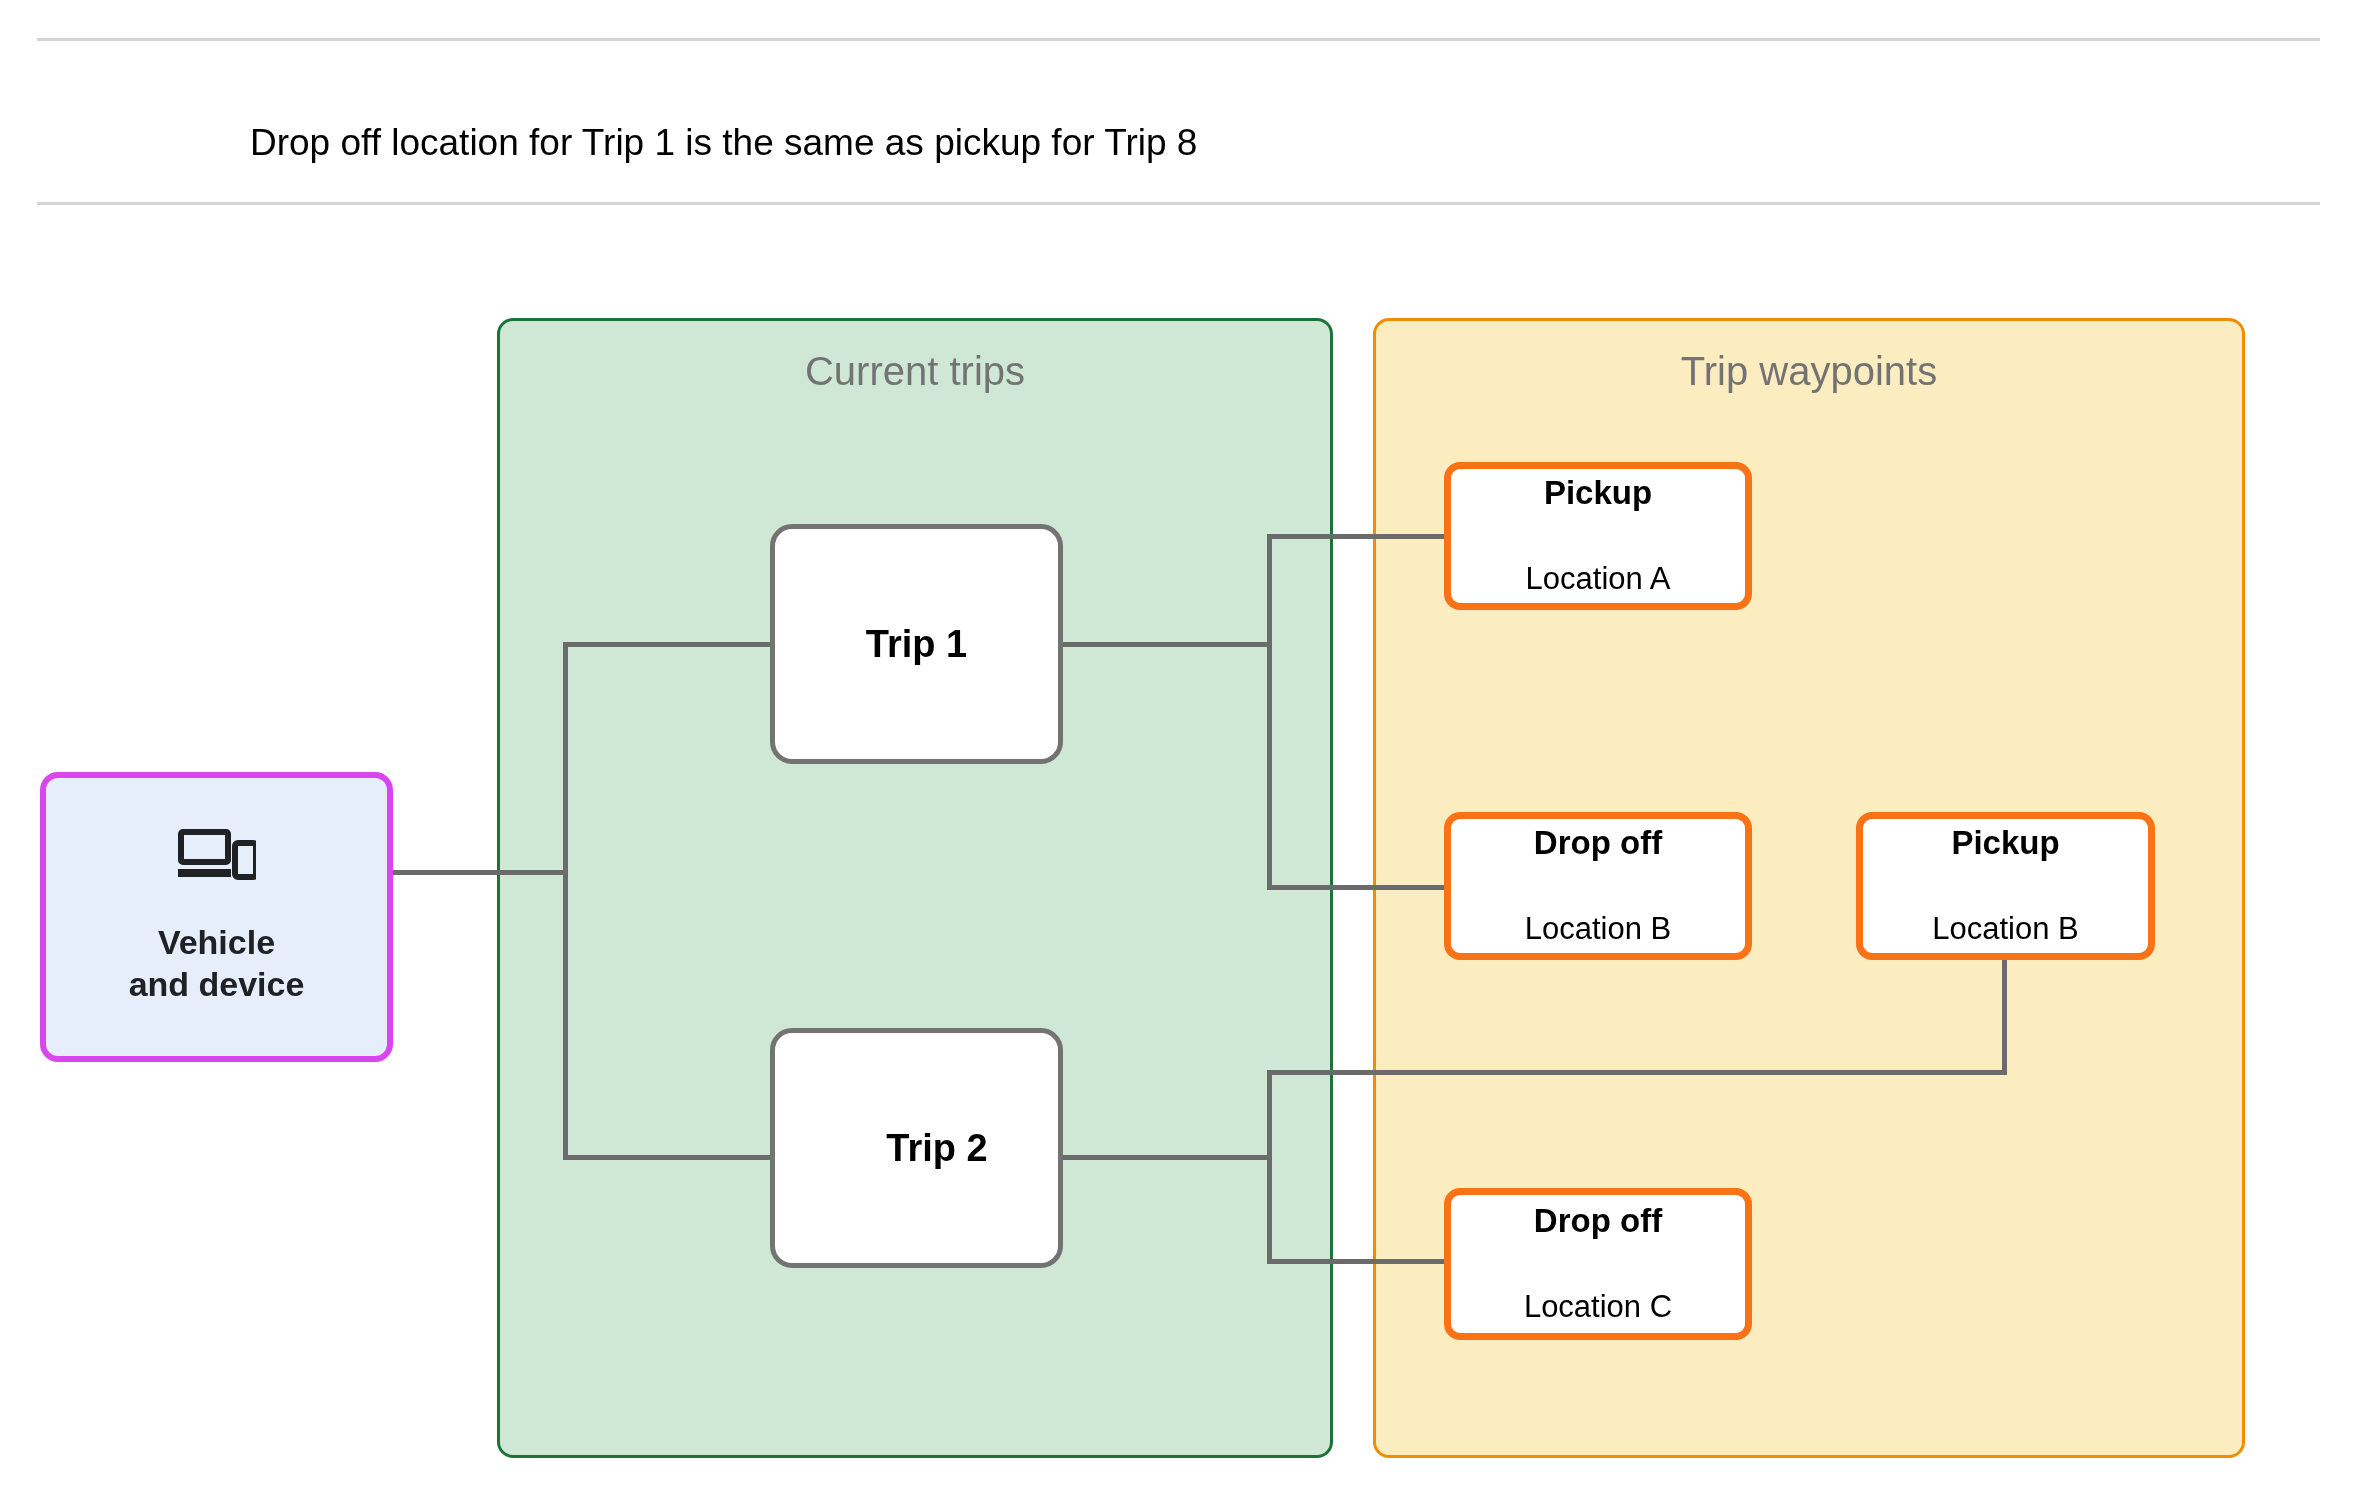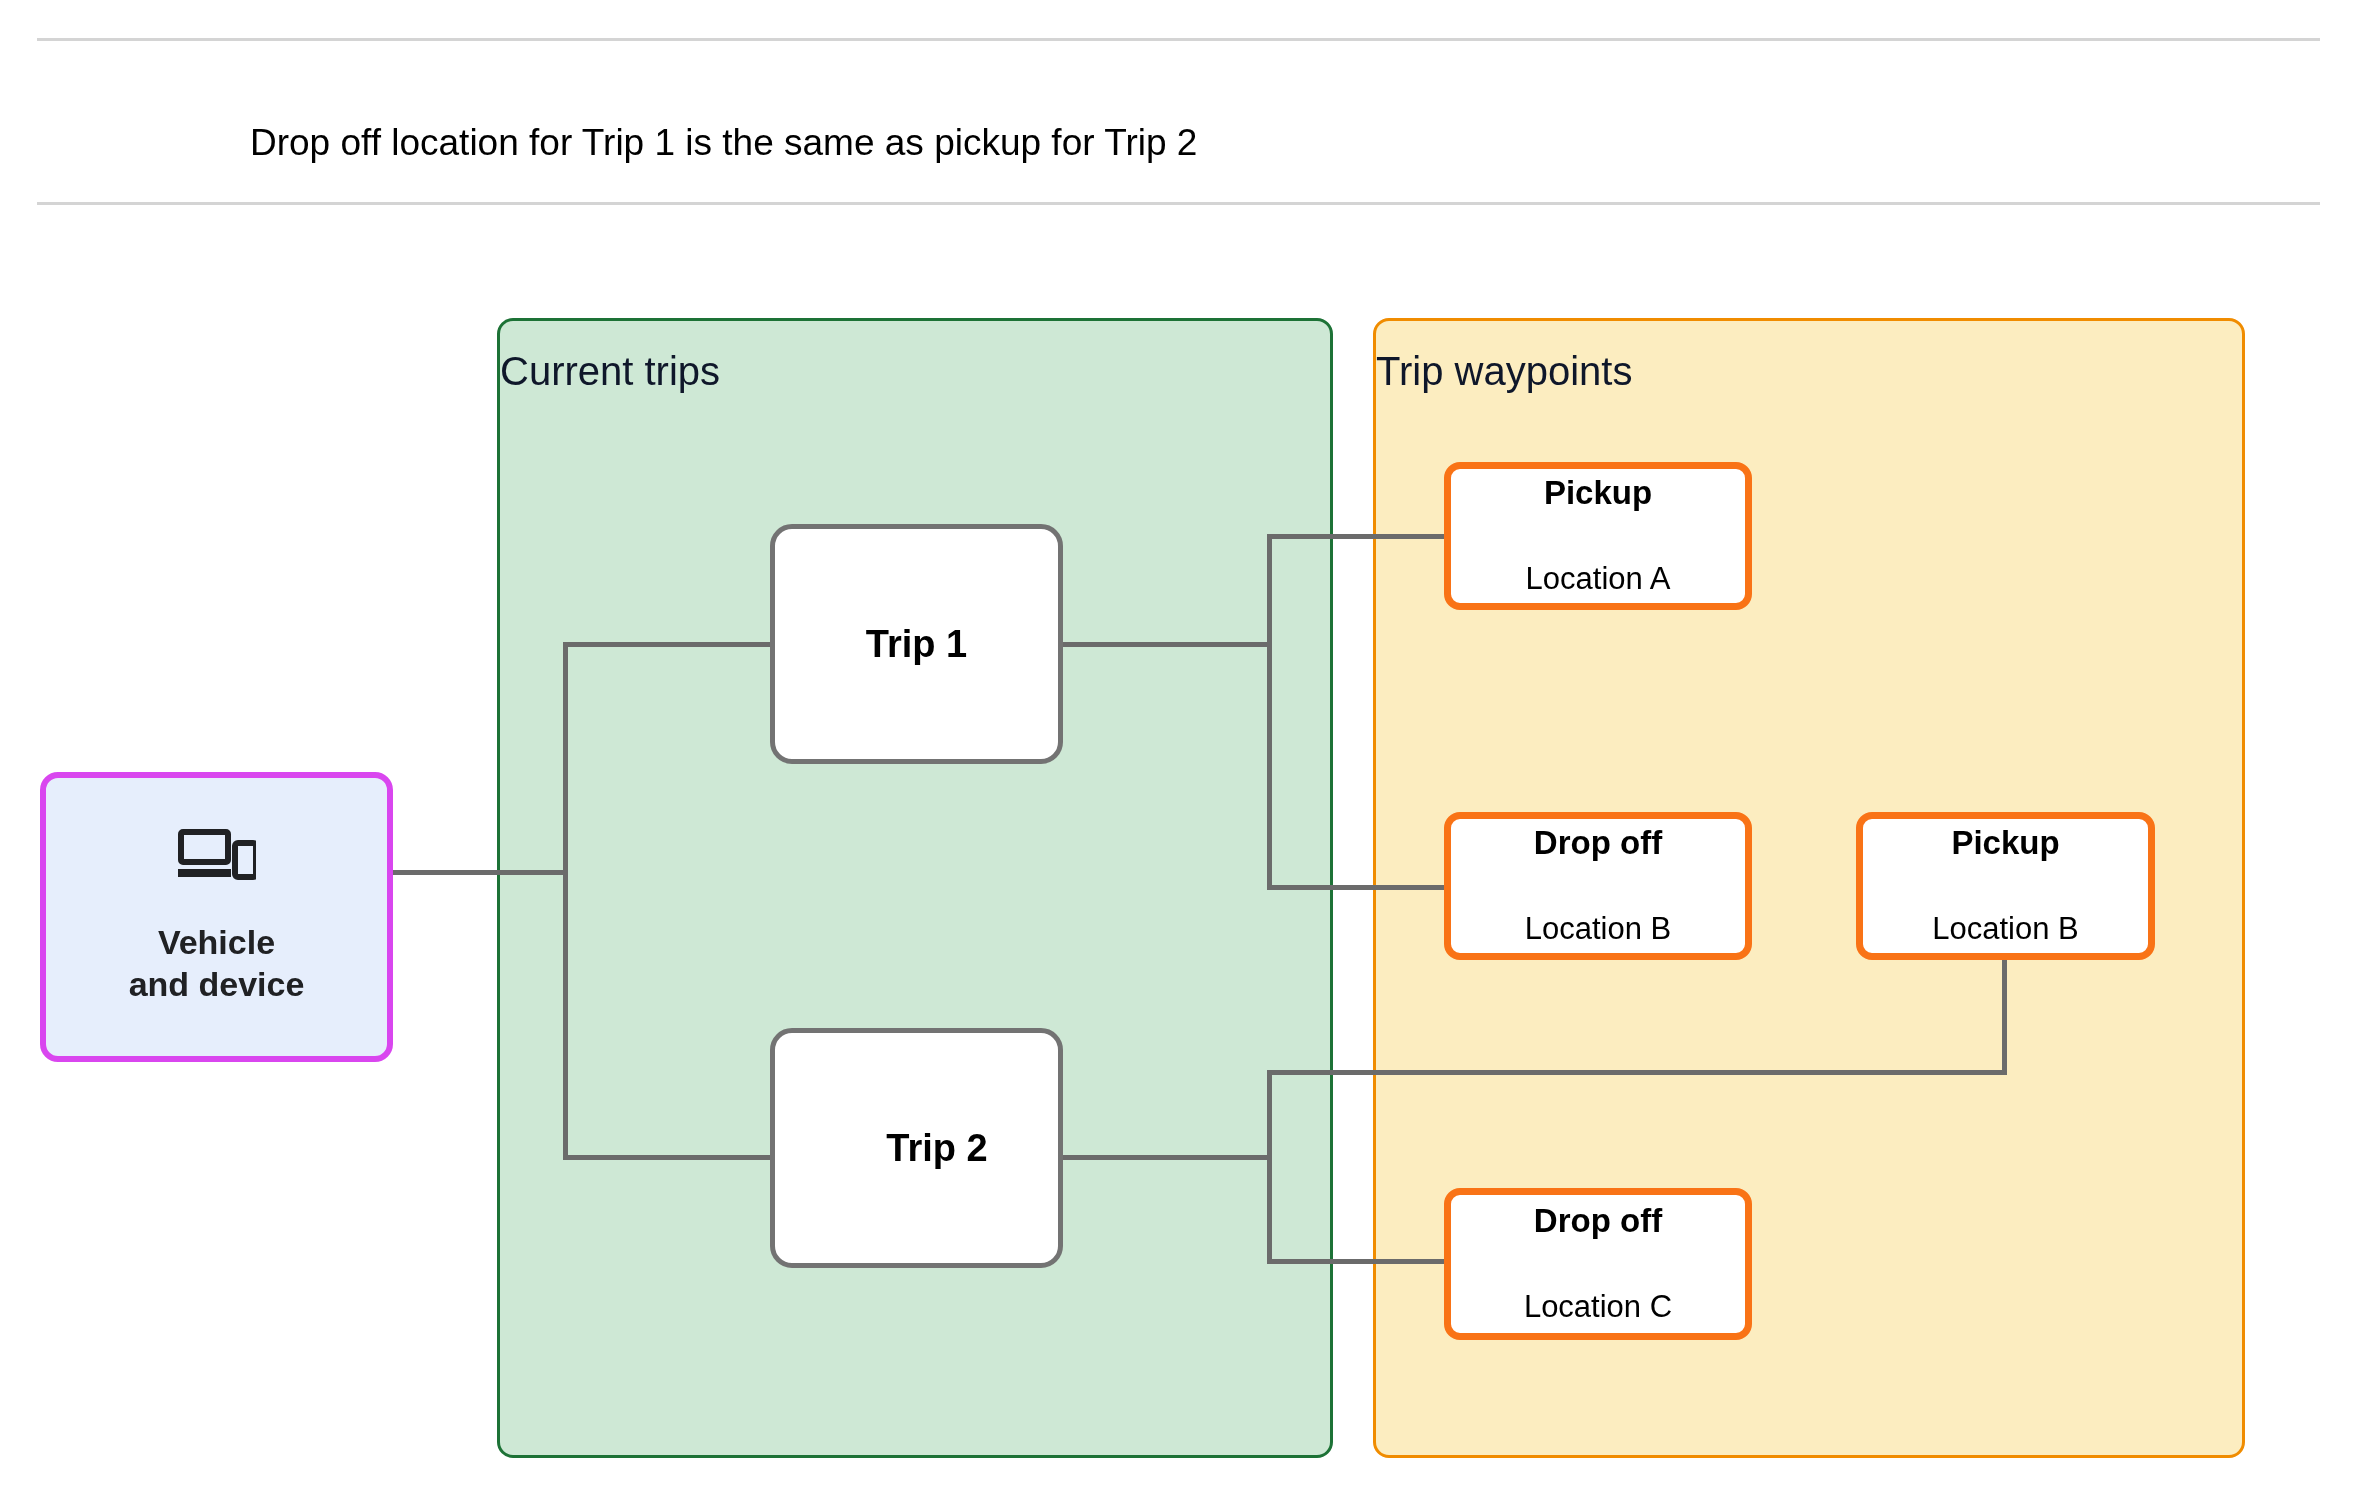--- a/index.html
+++ b/index.html
@@ -66,23 +66,23 @@
     width: 872px; height: 1140px;
     background: #fcedc0;
     border-color: #f08c00;
     padding-left: 27px;
   }
   .group-title {
     position: absolute;
     top: 28px;
     left: 0;
     width: 100%;
-    text-align: left;
+    text-align: center;
     font-size: 40px;
-    color: #0f172a;
+    color: #737373;
     white-space: nowrap;
   }
 
   
   .conn {
     position: absolute;
     background: #6b6b6b;
   }
   .conn-h { height: 5px; }
   .conn-v { width: 5px; }
@@ -159,21 +159,21 @@
   #wp-dropoff-b { left: 1444px; top: 812px;  width: 308px; height: 148px; }
   #wp-pickup-b  { left: 1856px; top: 812px;  width: 299px; height: 148px; }
   #wp-dropoff-c { left: 1444px; top: 1188px; width: 308px; height: 152px; }
 </style>
 </head>
 <body>
 
 <div id="canvas">
 
   <div class="divider" id="divider-top"></div>
-  <div id="page-subtitle">Drop off  location for Trip 1 is the same as pickup for Trip 2</div>
+  <div id="page-subtitle">Drop off  location for Trip 1 is the same as pickup for Trip 8</div>
   <div class="divider" id="divider-bottom"></div>
 
   <div class="group" id="group-current-trips">
     <div class="group-title">Current trips</div>
   </div>
 
   <div class="group" id="group-trip-waypoints">
     <div class="group-title">Trip waypoints</div>
   </div>
 

